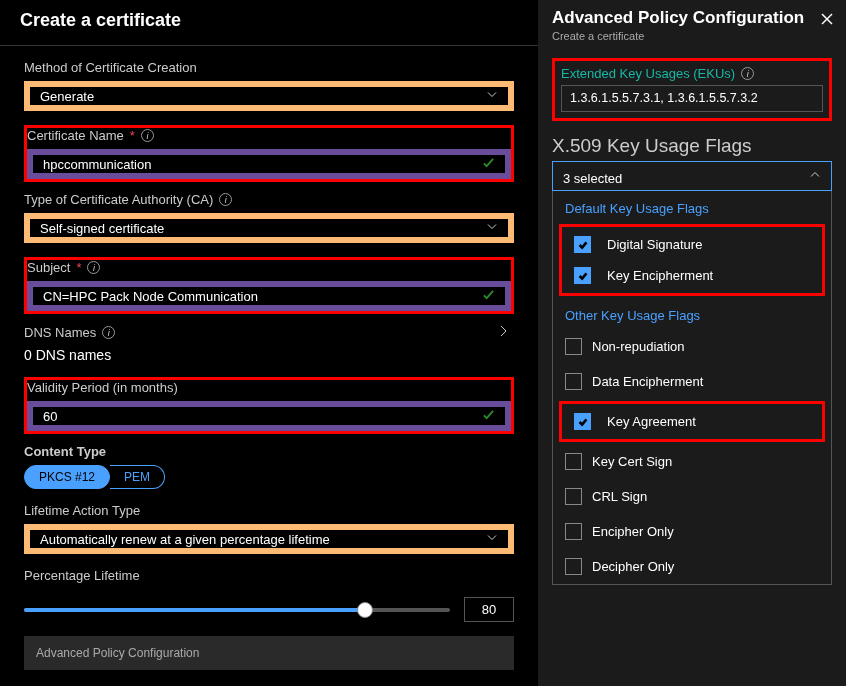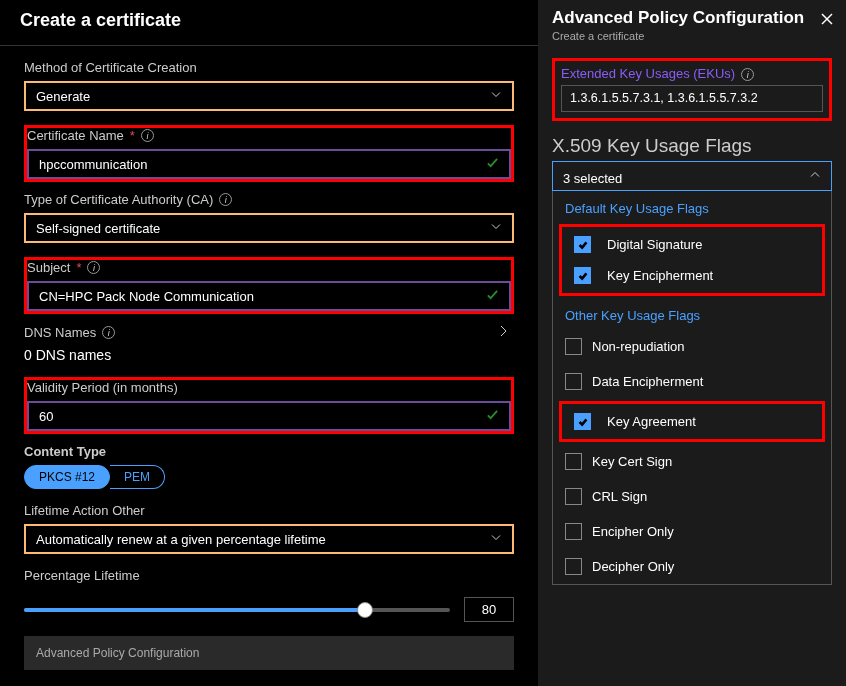--- a/index.html
+++ b/index.html
@@ -12,21 +12,21 @@
   .left-title { font-size: 18px; font-weight: 600; color: #fff; }
   .left-body { padding: 14px 24px 0 24px; }
 
   .field { margin-bottom: 14px; position: relative; }
   .label { font-size: 13px; color: #ccc; margin-bottom: 6px; display: flex; align-items: center; gap: 6px; }
   .label .req { color: #e74856; }
   .info-icon { display: inline-flex; width: 13px; height: 13px; border: 1px solid #999; border-radius: 50%; align-items: center; justify-content: center; font-size: 9px; color: #ccc; }
   .info-icon::before { content: "i"; font-style: italic; }
 
   .select, .input {
-    width: 100%; background: #000; border: 2px solid #fdba74; color: #fff;
+    width: 100%; background: #000; border: 6px solid #fdba74; color: #fff;
     padding: 6px 32px 6px 10px; font-size: 13px; height: 30px; position: relative;
     display: flex; align-items: center;
   }
   .select { cursor: pointer; }
   .input.validated { border-color: #6a4d9a; padding-right: 32px; }
   .chev { position: absolute; right: 10px; top: 50%; transform: translateY(-50%); pointer-events: none; }
   .chev svg { width: 12px; height: 12px; stroke: #ccc; fill:none; }
   .check { position: absolute; right: 10px; top: 50%; transform: translateY(-50%); }
   .check svg { width: 13px; height: 13px; stroke: #2a8a2a; fill:none; stroke-width:2; }
 
@@ -55,21 +55,21 @@
 
   
   .right-header { padding: 8px 14px 8px 14px; position: relative; }
   .right-title { font-size: 17px; font-weight: 600; }
   .right-sub { font-size: 11px; color: #aaa; margin-top: 2px; }
   .close-x { position:absolute; right: 12px; top: 12px; cursor:pointer; }
   .close-x svg { width:14px; height:14px; stroke:#fff; stroke-width:1.5; }
   .right-body { padding: 8px 14px; }
 
   .eku-box { border: 3px solid #ff0000; padding: 5px 6px 6px 6px; margin-bottom: 14px; }
-  .eku-label { font-size: 13px; color:#8b5cf6; display:flex; align-items:flex-end; gap:6px; margin-bottom:4px; }
+  .eku-label { font-size: 13px; color:#14b8a6; display:flex; align-items:center; gap:6px; margin-bottom:4px; }
   .eku-input { width: 100%; background:#1b1b1b; border:1px solid #555; color:#fff; padding: 5px 8px; font-size:12.5px; height:27px; }
 
   .kuf-label { color:#ccc; font-size:19px; margin-bottom:4px; }
   .kuf-select { background:#1b1b1b; border:1px solid #4aa0ff; padding:11px 32px 6px 10px; height:30px; position:relative; display:flex; align-items:center; cursor:pointer; }
   .kuf-select .chev svg { stroke:#ccc; }
 
   .dropdown { border:1px solid #555; border-top:none; background:#1b1b1b; margin-top:0; }
   .dd-item { display:flex; align-items:center; gap:10px; padding: 9px 12px; cursor:pointer; color:#fff; font-size:13px; }
   .dd-header { padding: 10px 12px 6px 12px; color:#4aa0ff; font-size:13px; }
   .cbox { width:17px; height:17px; border:1px solid #888; display:inline-flex; align-items:center; justify-content:center; flex-shrink:0; }
@@ -168,21 +168,21 @@
 
       <div class="field">
         <div class="label" style="font-weight:600">Content Type</div>
         <div class="content-type">
           <div class="pill active">PKCS #12</div>
           <div class="pill right-pill">PEM</div>
         </div>
       </div>
 
       <div class="field">
-        <div class="label">Lifetime Action Other</div>
+        <div class="label">Lifetime Action Type</div>
         <div class="select">
           <span>Automatically renew at a given percentage lifetime</span>
           <span class="chev"><svg viewBox="0 0 12 12">
                 <polyline points="2,4 6,8 10,4"></polyline>
               </svg></span>
         </div>
       </div>
 
       <div class="field">
         <div class="label">Percentage Lifetime</div>

